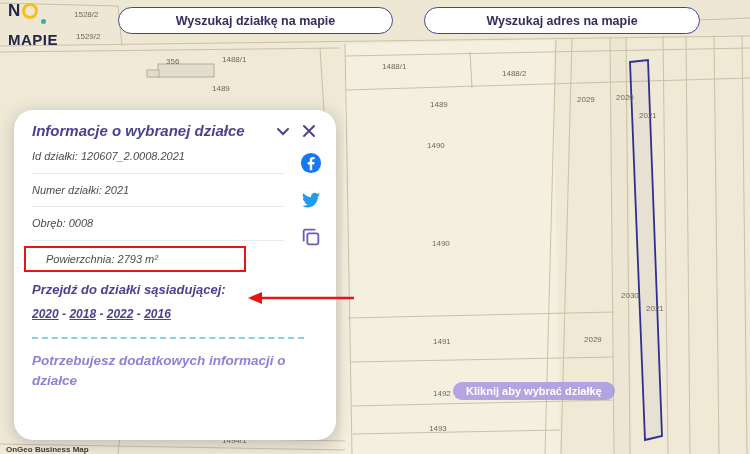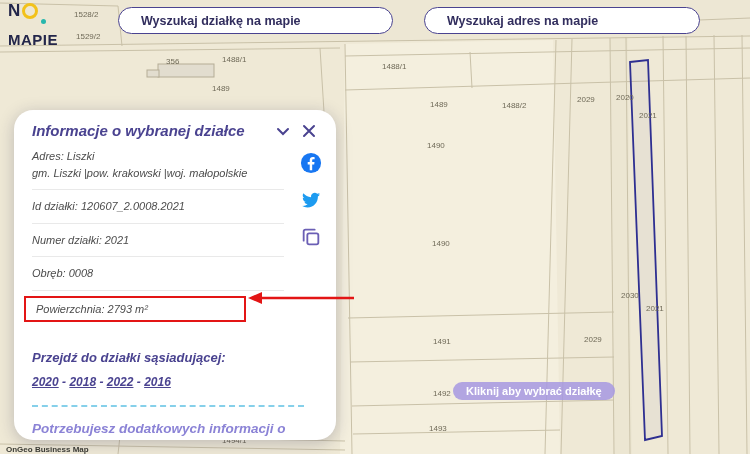--- a/index.html
+++ b/index.html
@@ -12,34 +12,34 @@
            color:#fff;font-size:11px;font-weight:600;padding:3px 13px;border-radius:12px;white-space:nowrap;}
   
   .logo{position:absolute;left:8px;top:2px;z-index:3;color:#23264a;line-height:1;}
   .logo-row1{font-size:17px;font-weight:800;display:flex;align-items:center;}
   .ring{display:inline-block;width:10px;height:10px;border:3px solid #f2c21b;border-radius:50%;margin-left:2px;}
   .teal-dot{position:absolute;left:33px;top:17px;width:5px;height:5px;border-radius:50%;background:#27b7ad;}
   .logo-row2{font-size:15px;font-weight:800;letter-spacing:.5px;margin-top:13px;}
   
   .search{position:absolute;top:7px;height:27px;box-sizing:border-box;background:#fff;
           border:1.6px solid var(--accent,#4a4390);border-radius:14px;display:flex;align-items:center;
-          padding:0 22px;font-size:12.5px;font-weight:600;color:#322e5e;z-index:3;cursor:pointer;white-space:nowrap;}
+          padding:0 22px;font-size:12.5px;font-weight:600;color:#322e5e;z-index:3;cursor:pointer;white-space:nowrap;justify-content:center;}
   .search-parcel{left:118px;width:275px;}
   .search-address{left:424px;width:276px;}
   
   .panel{position:absolute;left:14px;top:110px;width:322px;height:330px;box-sizing:border-box;
          background:#fff;border-radius:19px;box-shadow:0 3px 16px rgba(40,40,80,.25);
          padding:12px 18px 0;z-index:4;overflow:hidden;font-style:italic;}
   .panel-header{display:flex;align-items:flex-start;}
   .panel-title{flex:1;font-size:15px;font-weight:bold;color:var(--accent,#4a4390);}
   .panel-header .hicon{width:18px;height:18px;margin-left:8px;cursor:pointer;color:var(--accent,#4a4390);}
   .info-row{width:252px;padding:8px 0;border-bottom:1px solid #e9e9e9;font-size:11px;color:#4c4c4c;line-height:1.5;}
-  .area-box{box-sizing:border-box;width:222px;margin:5px 0 5px -8px;padding:5px 10px;
+  .area-box{box-sizing:border-box;width:222px;margin:5px 0 5px -8px;padding:5px 20px;
             border:2px solid var(--red,#e31515);font-size:11px;color:#4c4c4c;}
-  .neighbors-label{margin-top:28px;font-size:13px;font-weight:bold;color:var(--accent,#4a4390);}
+  .neighbors-label{margin-top:10px;font-size:13px;font-weight:bold;color:var(--accent,#4a4390);}
   .neighbor-links{margin-top:10px;font-size:12px;font-weight:bold;color:var(--accent,#4a4390);}
   .neighbor-links a{color:var(--accent,#4a4390);text-decoration:underline;cursor:pointer;}
   .dashed-divider{border-top:2px dashed #86d0ea;margin:16px 0 12px;width:272px;}
   .more-info{font-size:13.5px;font-weight:600;color:#8b83d6;line-height:1.5;width:270px;cursor:pointer;}
   
   .social-col{position:absolute;right:14px;top:42px;display:flex;flex-direction:column;gap:15px;align-items:center;}
   .social-col .sicon{width:22px;height:22px;cursor:pointer;}
   
   .red-arrow{position:absolute;left:246px;top:290px;z-index:5;}
 </style>
@@ -84,21 +84,21 @@
     <polygon points="630,62 648,60 662,436 645,440" fill="rgba(46,47,145,0.04)" stroke="#2e2f91" stroke-width="1.8"></polygon>
   </svg>
 
   <div id="map-labels">
       <span class="map-label" style="left: 74px; top: 10px; text-align: center;">1528/2</span>
       <span class="map-label" style="left: 76px; top: 32px;">1529/2</span>
       <span class="map-label" style="left: 166px; top: 57px;">356</span>
       <span class="map-label" style="left: 222px; top: 55px;">1488/1</span>
       <span class="map-label" style="left: 212px; top: 84px;">1489</span>
       <span class="map-label" style="left: 382px; top: 62px;">1488/1</span>
-      <span class="map-label" style="left: 502px; top: 69px; margin-top: 32px;">1488/2</span>
+      <span class="map-label" style="left: 502px; top: 69px;">1488/2</span>
       <span class="map-label" style="left: 430px; top: 100px;">1489</span>
       <span class="map-label" style="left: 577px; top: 95px;">2029</span>
       <span class="map-label" style="left: 616px; top: 93px;">2020</span>
       <span class="map-label" style="left: 639px; top: 111px;">2021</span>
       <span class="map-label" style="left: 427px; top: 141px;">1490</span>
       <span class="map-label" style="left: 432px; top: 239px;">1490</span>
       <span class="map-label" style="left: 621px; top: 291px;">2030</span>
       <span class="map-label" style="left: 646px; top: 304px;">2021</span>
       <span class="map-label" style="left: 433px; top: 337px;">1491</span>
       <span class="map-label" style="left: 584px; top: 335px;">2029</span>
@@ -131,24 +131,20 @@
     <div class="panel-header">
       <div class="panel-title">Informacje o wybranej działce</div>
       <svg class="hicon" viewBox="0 0 18 18">
         <path d="M4 7 L9 12 L14 7" fill="none" stroke="currentColor" stroke-width="2" stroke-linecap="round"></path>
       </svg>
       <svg class="hicon" viewBox="0 0 18 18">
         <path d="M4 4 L14 14 M14 4 L4 14" stroke="currentColor" stroke-width="2" stroke-linecap="round"></path>
       </svg>
     </div>
 
-    <div class="info-row">
-      <div>Adres: Liszki</div>
-      <div>gm. Liszki |pow. krakowski |woj. małopolskie</div>
-    </div>
     <div class="info-row">Id działki: 120607_2.0008.2021</div>
     <div class="info-row">Numer działki: 2021</div>
     <div class="info-row">Obręb: 0008</div>
 
     <div class="area-box">
       <span>Powierzchnia: 2793 m²</span>
     </div>
 
     <div class="neighbors-label">Przejdź do działki sąsiadującej:</div>
     <div class="neighbor-links" id="neighbor-links"><a href="#">2020</a> - <a href="#">2018</a> - <a href="#">2022</a> - <a href="#">2016</a></div>

